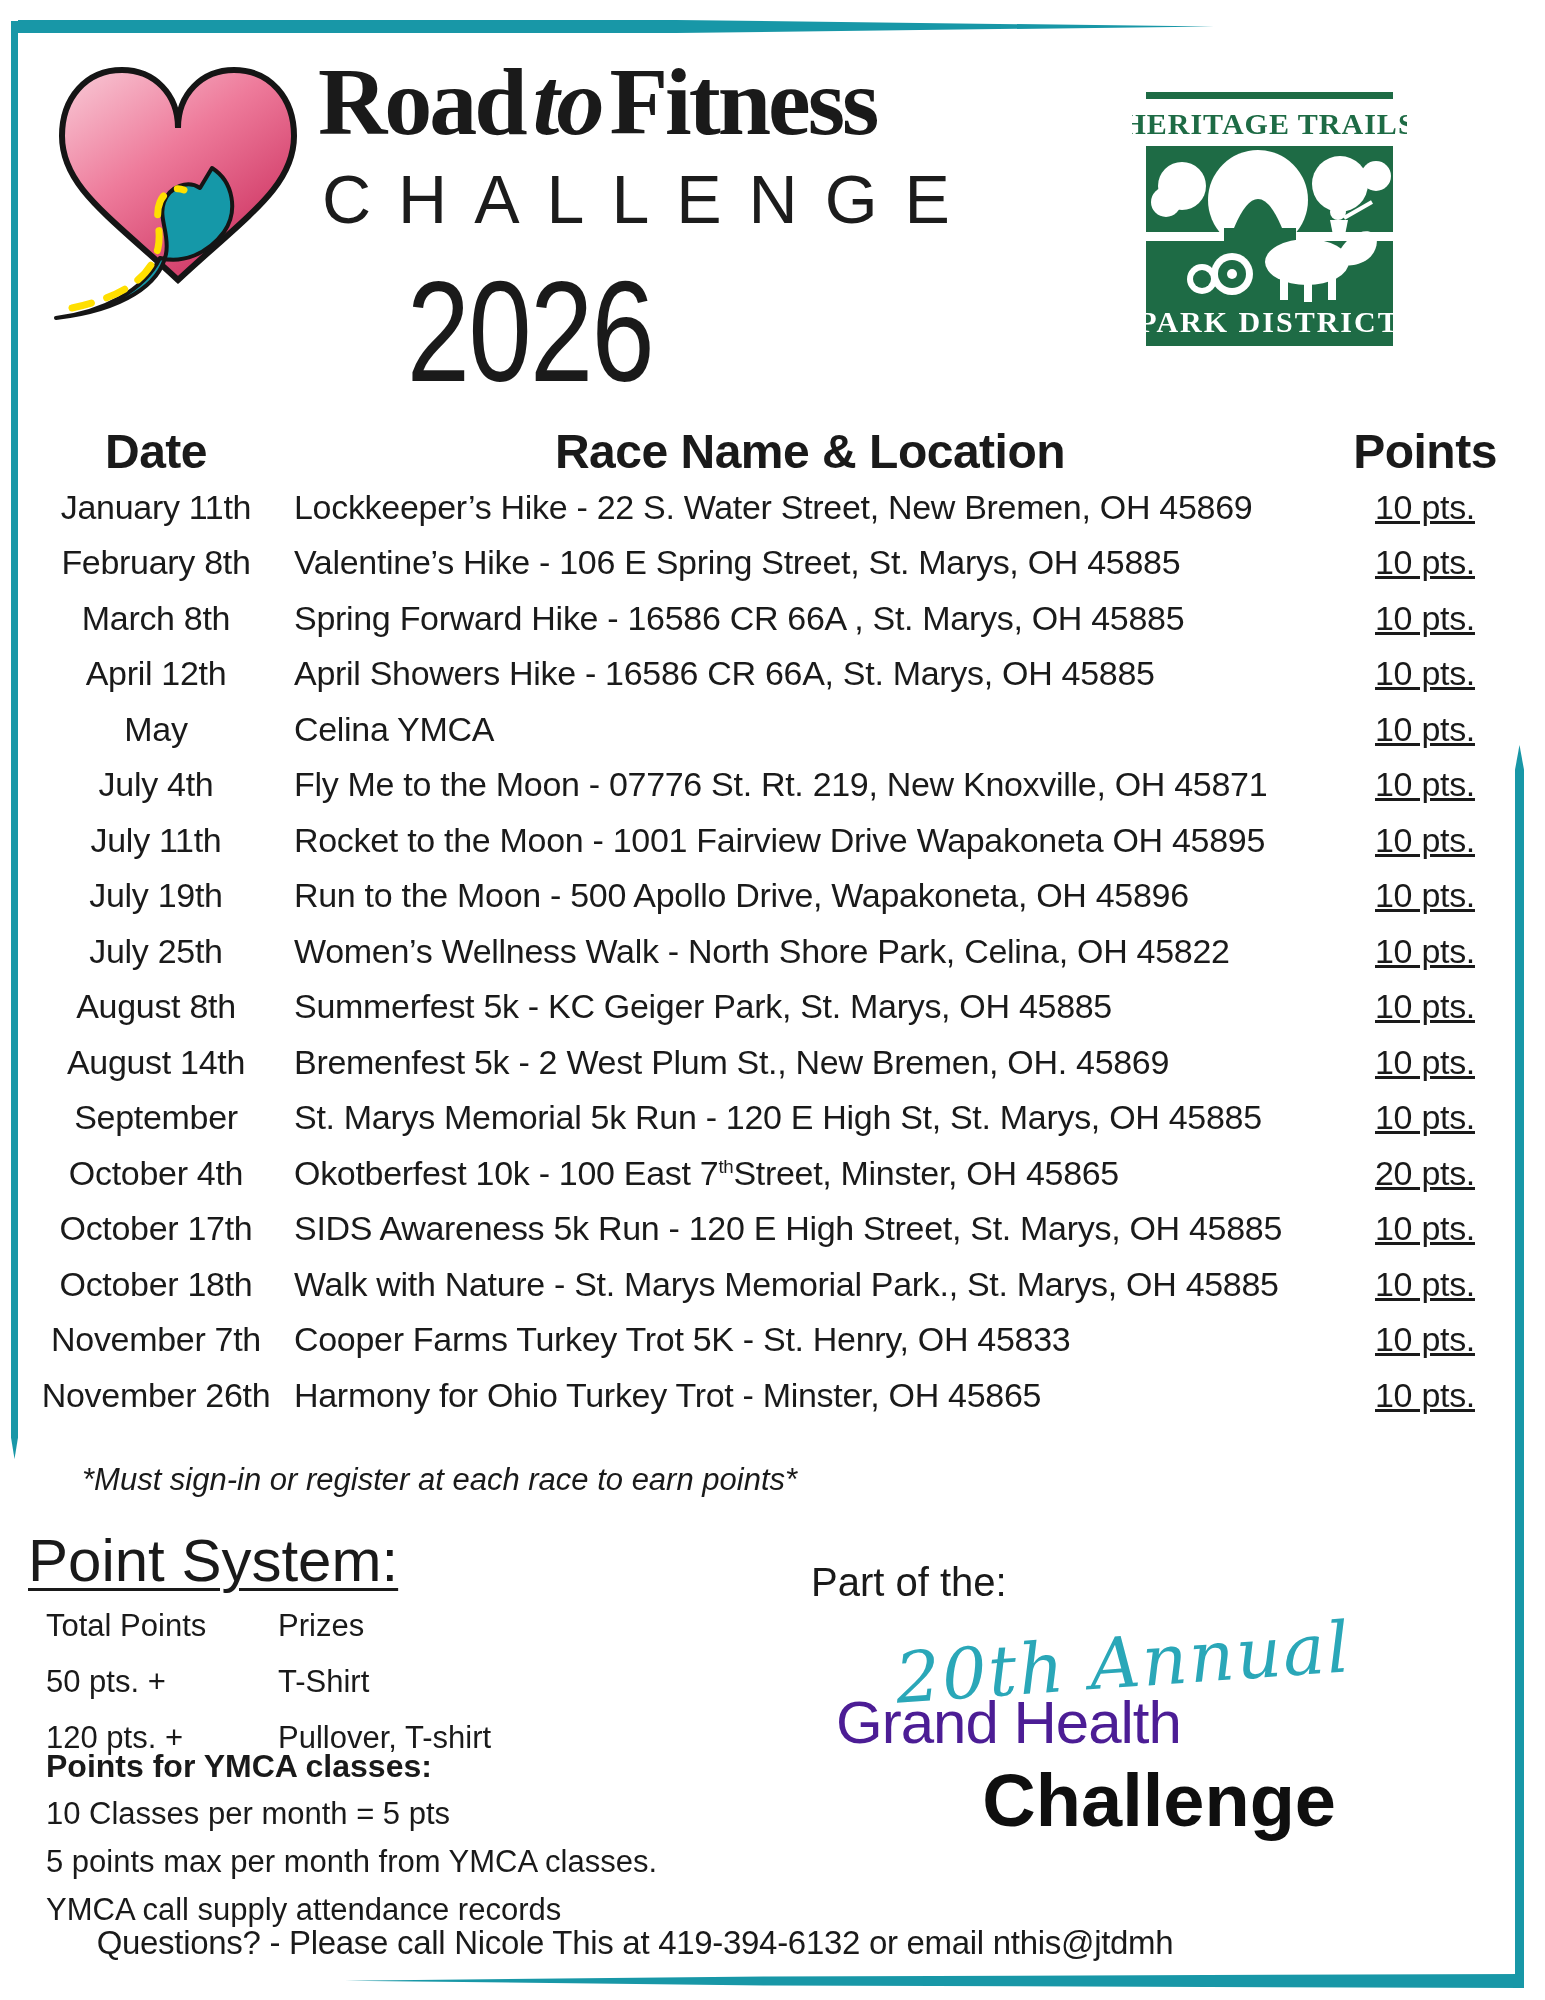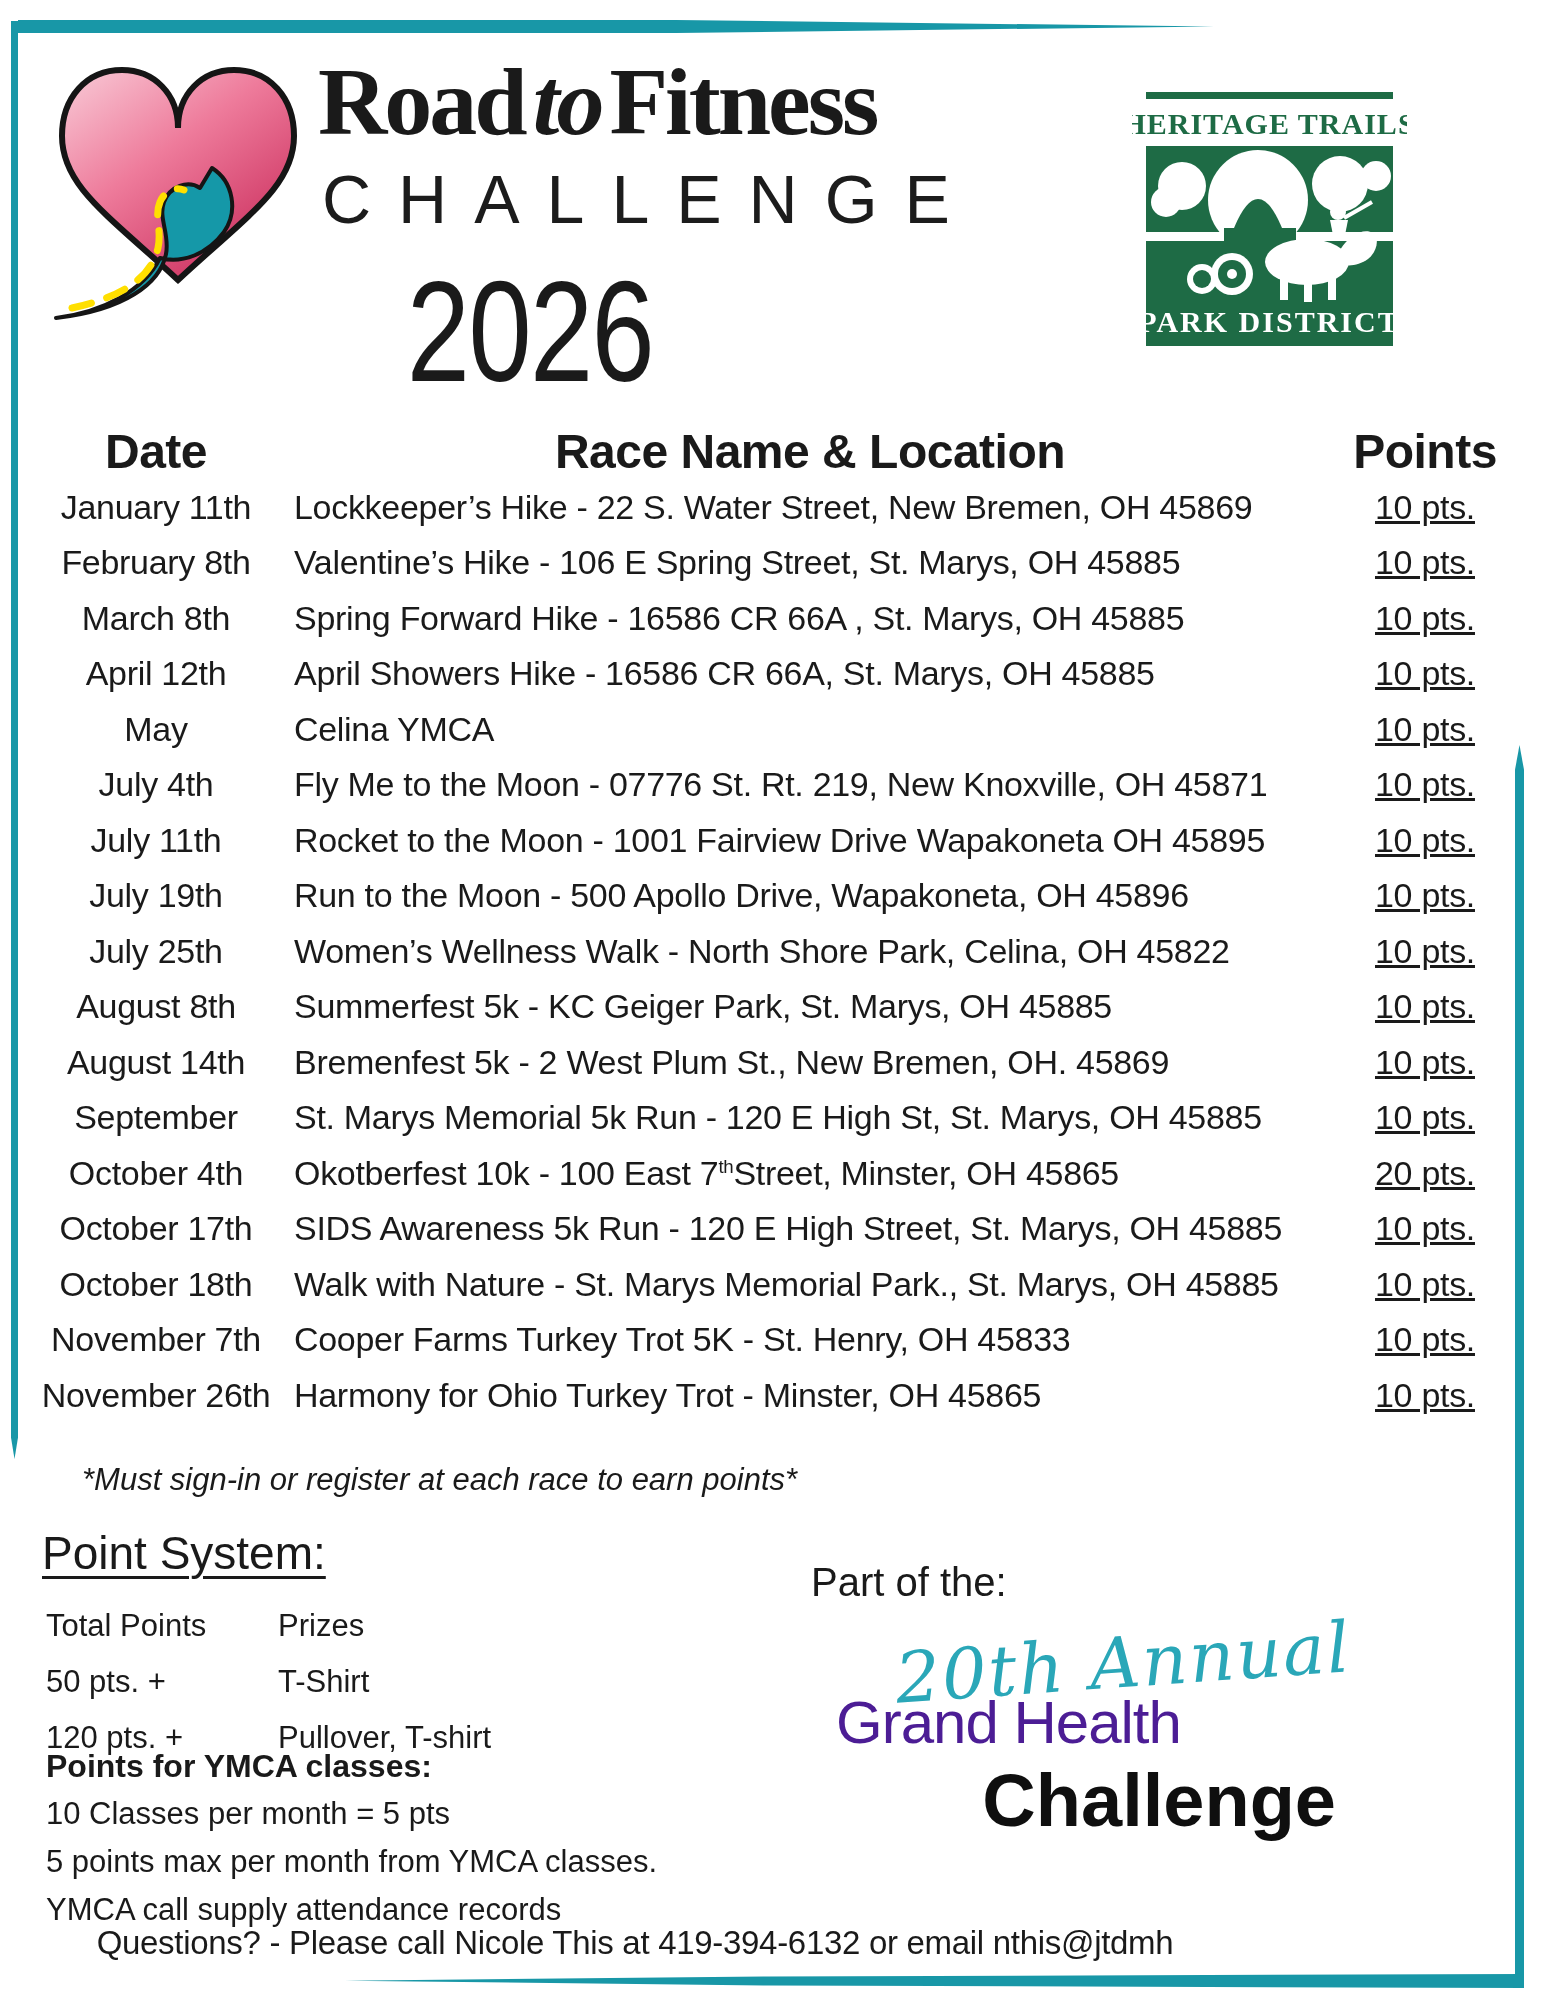--- a/index.html
+++ b/index.html
@@ -41,21 +41,21 @@
   .cell { display:flex; align-items:center; font-size:34px; letter-spacing:-0.3px;
           white-space:nowrap; }
   .cell.date   { justify-content:center; text-align:center; }
   .cell.race   { padding-left:12px; }
   .cell.points { justify-content:center;text-decoration:underline; }
   .cell sup { font-size:0.55em; line-height:0; vertical-align:super; margin-top:-12px; }
 
   .note { position:absolute; left:82px; top:1462px; font-style:italic; font-size:31px; }
 
   
-  .ps-heading { position:absolute; left:42px; top:1526px; font-size:46px;
+  .ps-heading { position:absolute; left:28px; top:1526px; font-size:60px;
                 text-decoration:underline; text-decoration-thickness:3px;
                 text-underline-offset:7px; }
   .prize-table { position:absolute; left:46px; top:1608px;
                  display:grid; grid-template-columns:232px auto; row-gap:20px;
                  font-size:31px; }
   .ymca { position:absolute; left:46px; top:1748px; font-size:31px; }
   .ymca .ymca-heading { font-weight:700; font-size:32px; margin-bottom:10px; }
   .ymca .ymca-line { margin-bottom:12px;margin-top:11px; }
 
   

